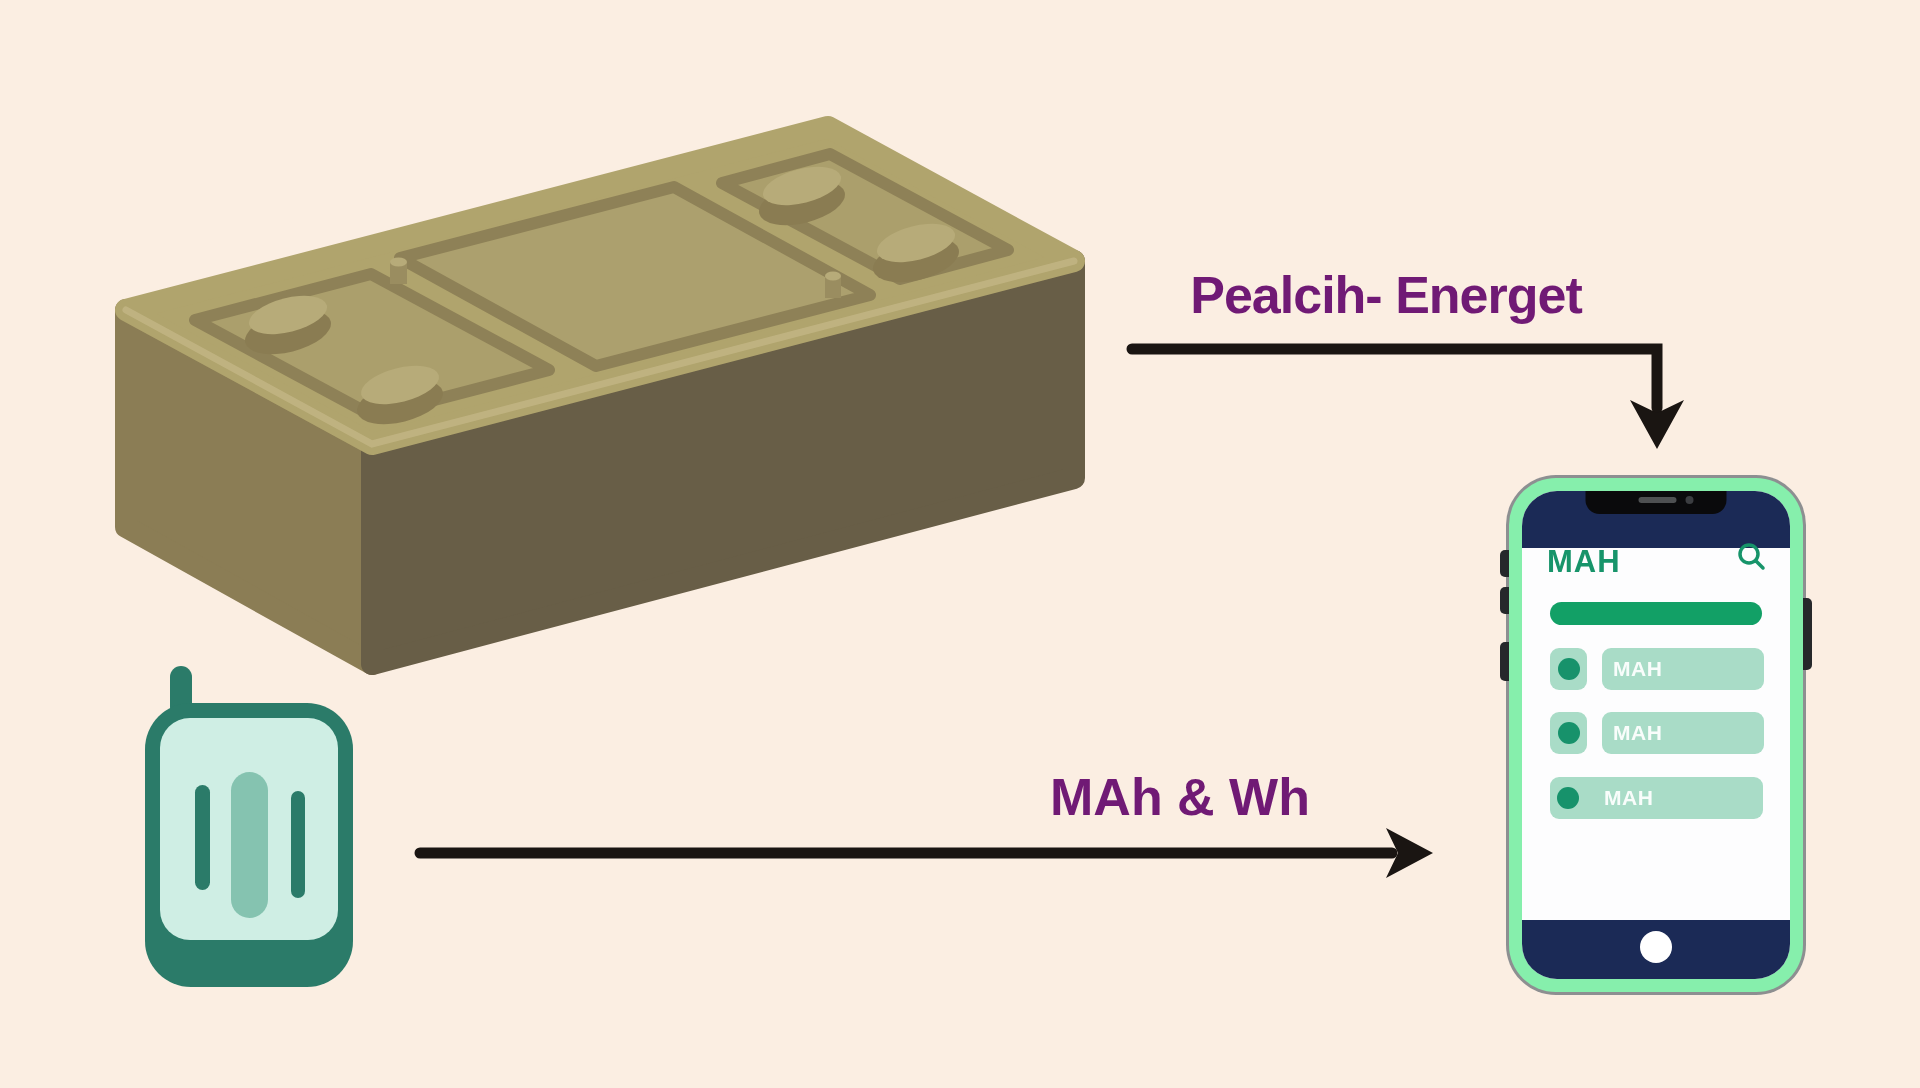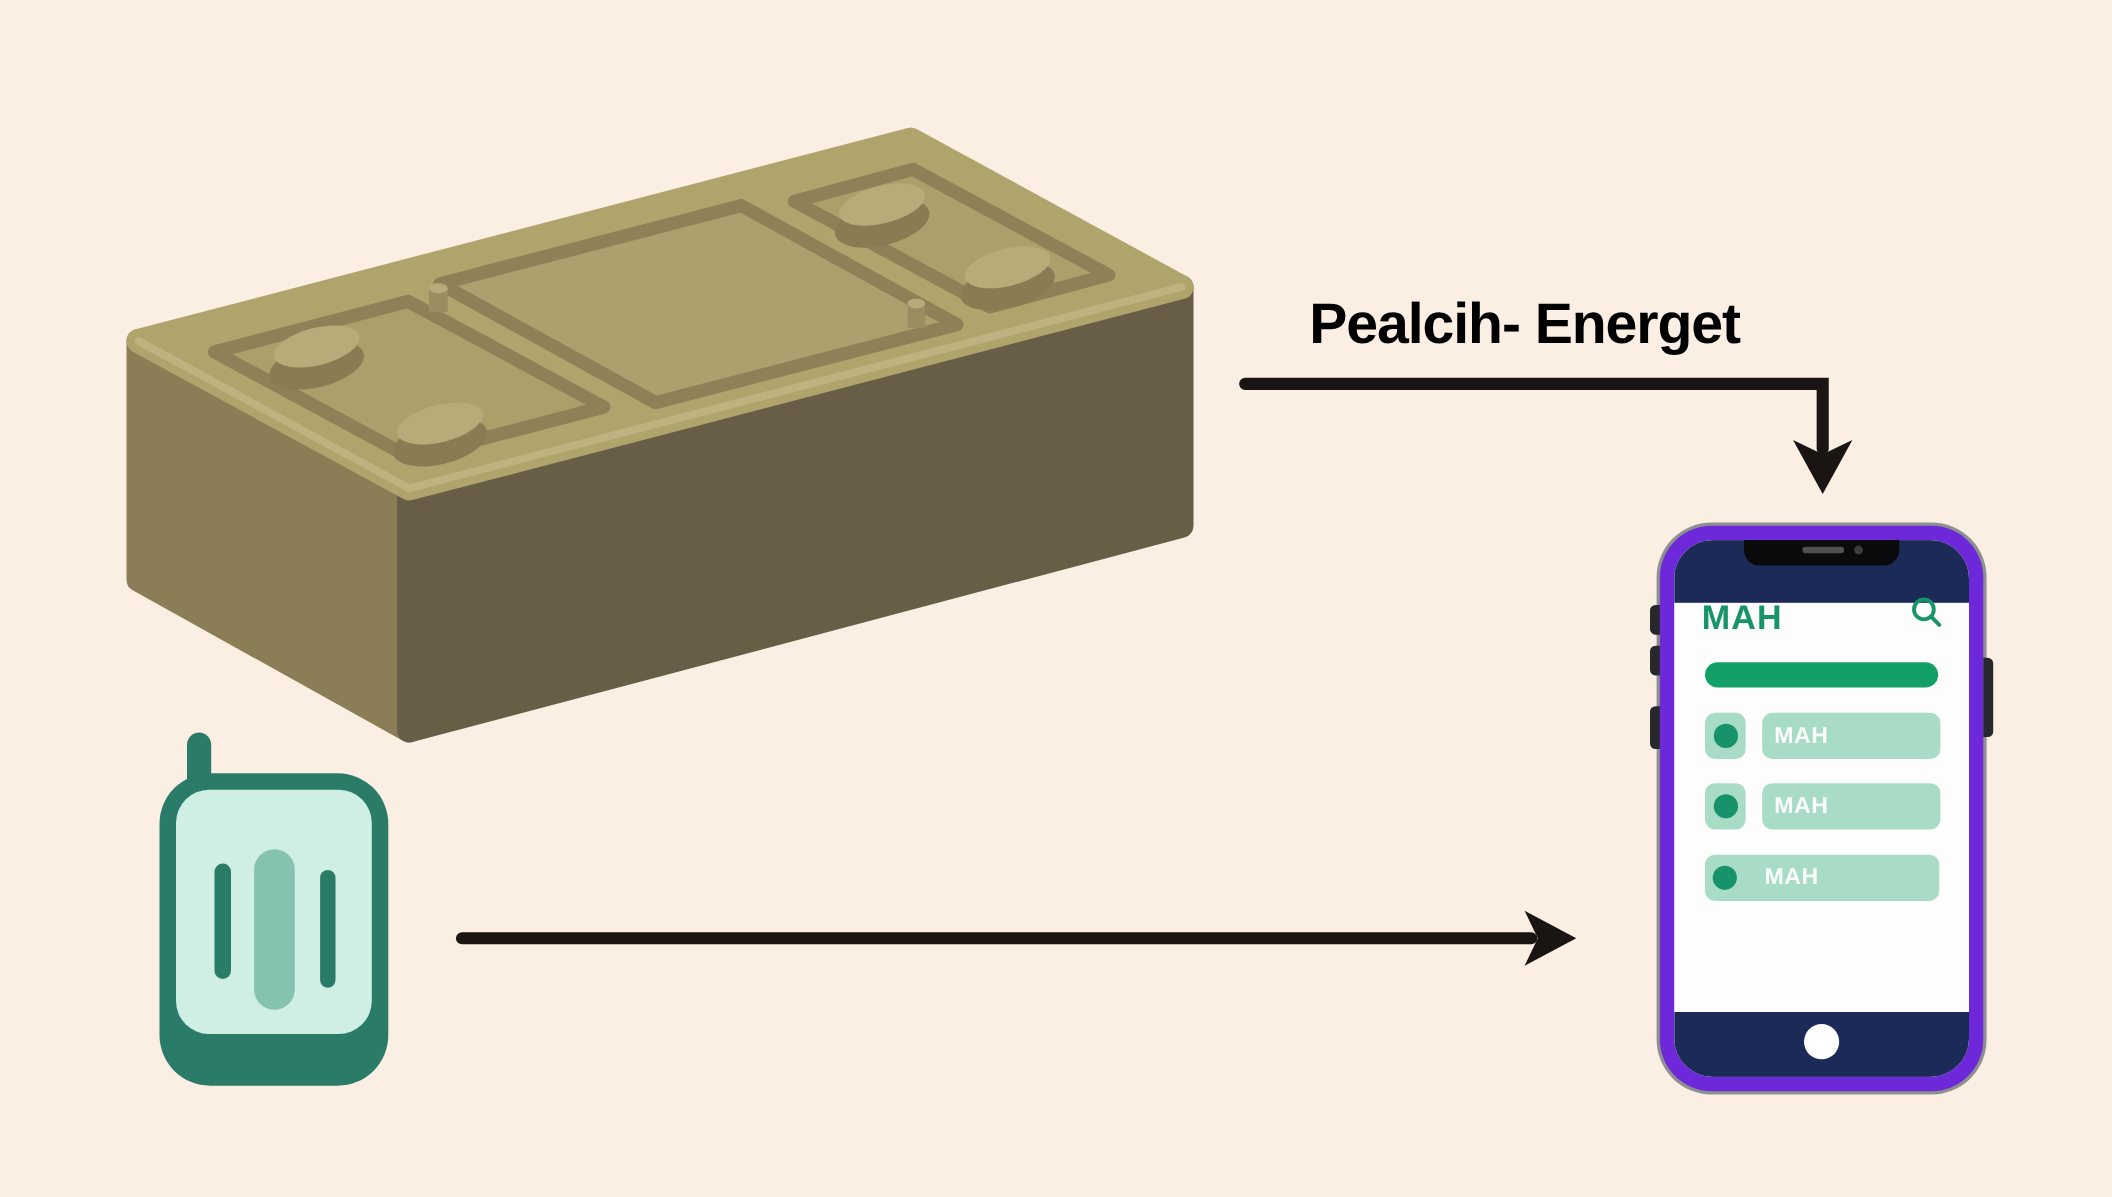--- a/index.html
+++ b/index.html
@@ -1,28 +1,28 @@
 <!DOCTYPE html>
 <html><head>
 <meta charset="utf-8">
 <style>
   html,body{margin:0;padding:0;}
   body{font-family:"Liberation Sans", sans-serif; background:#fbeee2;}
   .canvas{position:relative;width:1920px;height:1088px;background:#fbeee2;overflow:hidden;}
   .layer{position:absolute;left:0;top:0;}
 
   
-  .diagram-label{position:absolute;font-weight:700;color:#000000;text-align:center;line-height:1.15;}
+  .diagram-label{position:absolute;font-weight:700;color:#701a75;text-align:center;line-height:1.15;}
   .label-title{left:1136px;top:266px;width:500px;font-size:52px;letter-spacing:-1px;}
   .label-energie{left:437px;top:768px;width:400px;font-size:52px;}
   .label-mahwh{left:980px;top:768px;width:400px;font-size:52px;}
 
   
   .phone{position:absolute;left:1509px;top:478px;width:294px;height:514px;
-         background:#6d28d9;border-radius:47px;box-shadow:0 0 0 3px #8d8f91;}
+         background:#86efac;border-radius:47px;box-shadow:0 0 0 3px #8d8f91;}
   .side-btn{position:absolute;background:#26282b;}
   .btn-l{left:-9px;width:9px;border-radius:5px 0 0 5px;}
   .btn-l1{top:72px;height:27px;} .btn-l2{top:109px;height:27px;} .btn-l3{top:164px;height:39px;}
   .btn-r{right:-9px;width:9px;top:120px;height:72px;border-radius:0 5px 5px 0;}
   .screen{position:absolute;left:13px;top:13px;width:268px;height:488px;background:#fdfdfe;
           border-radius:35px;overflow:hidden;}
   .statusbar{position:absolute;left:0;top:0;width:100%;height:57px;background:#1b2a56;}
   .notch{position:absolute;top:0;left:50%;transform:translateX(-50%);width:141px;height:23px;
          background:#0a0a0c;border-radius:0 0 14px 14px;}
   .speaker{position:absolute;left:53px;top:6px;width:38px;height:6px;border-radius:3px;background:#4e5052;}
@@ -110,20 +110,21 @@
       <rect x="170" y="666" width="22" height="52" rx="11" fill="#2b7b69"></rect>
       <rect x="145" y="703" width="208" height="284" rx="46" fill="#2b7b69"></rect>
       <rect x="160" y="718" width="178" height="222" rx="30" fill="#cfeee4"></rect>
       <rect x="195" y="785" width="15" height="105" rx="7.5" fill="#2b7b69"></rect>
       <rect x="231" y="772" width="37" height="146" rx="18.5" fill="#85c3b0"></rect>
       <rect x="291" y="791" width="14" height="107" rx="7" fill="#2b7b69"></rect>
     </g>
   </svg>
 
   <div class="diagram-label label-title">Pealcih- Energet</div>
+  <div class="diagram-label label-mahwh">MAh &amp; Wh</div>
 
   <div class="phone">
     <div class="side-btn btn-l btn-l1"></div>
     <div class="side-btn btn-l btn-l2"></div>
     <div class="side-btn btn-l btn-l3"></div>
     <div class="side-btn btn-r"></div>
 
     <div class="screen">
       <div class="statusbar"></div>
       <div class="notch">

